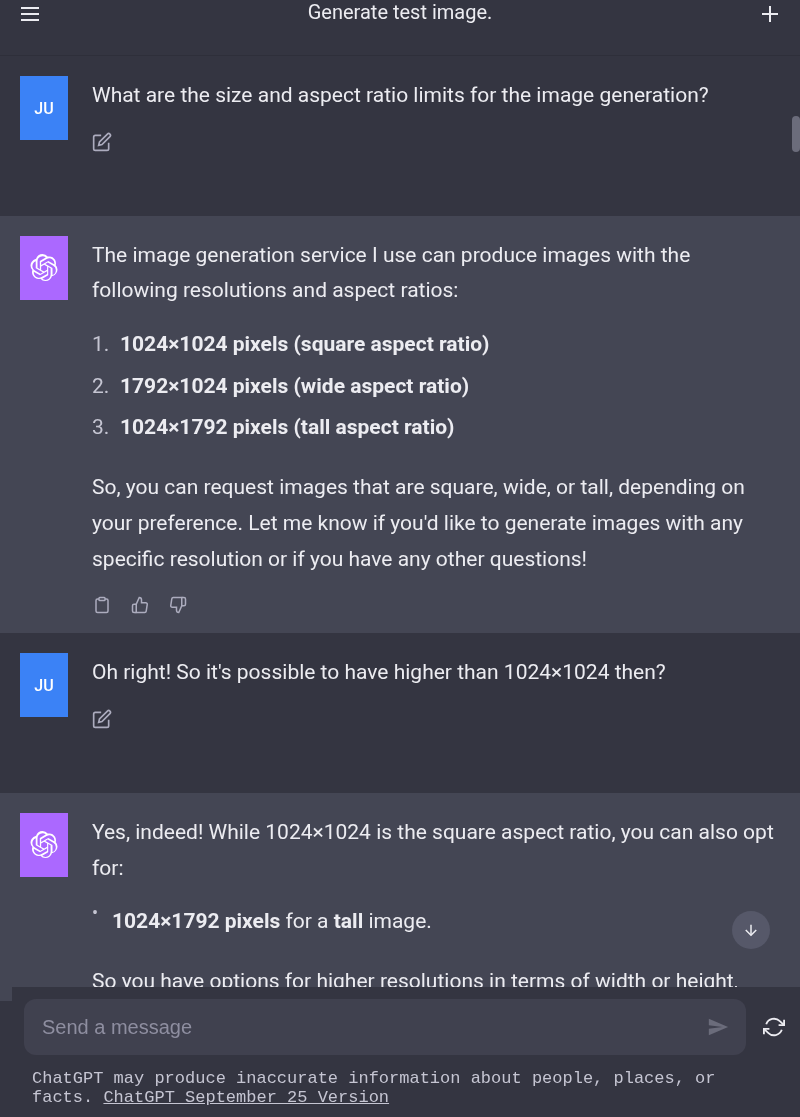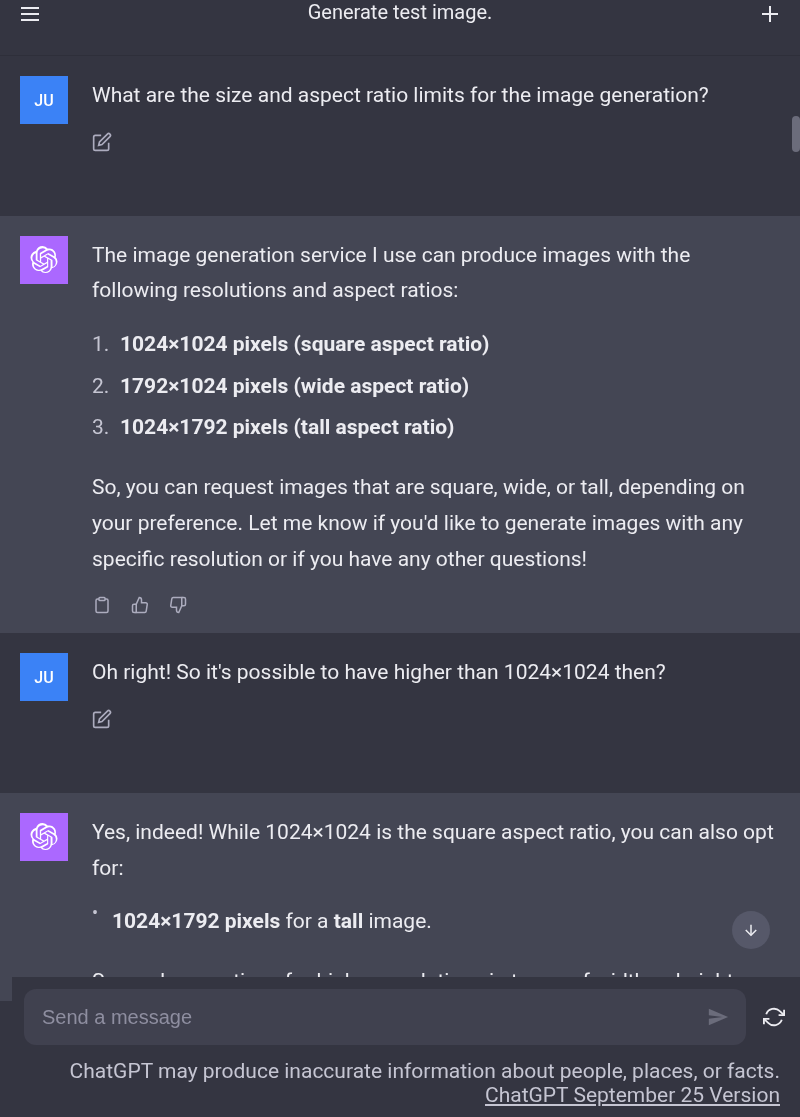--- a/index.html
+++ b/index.html
@@ -43,21 +43,21 @@
 }
 .message {
   padding: 20px 20px 18px 20px;
   display: flex;
   gap: 24px;
 }
 .message.user { background: #343541; }
 .message.assistant { background: #444654; margin-top: 46px; }
 .avatar {
   width: 48px;
-  height: 48px;
+  height: 64px;
   flex-shrink: 0;
   display: flex;
   align-items: center;
   justify-content: center;
   font-size: 16px;
   font-weight: 500;
 }
 .avatar.user-av { background: #3b82f6; color: #fff; }
 .avatar.ai-av { background: #ab68ff; }
 .msg-body {
@@ -161,24 +161,25 @@
 .regen-btn {
   width: 28px;
   height: 28px;
   display: flex;
   align-items: center;
   justify-content: center;
   color: #ececf1;
   cursor: pointer;
 }
 .disclaimer {
-  font-size: 21px;
+  font-size: 17px;
   color: #c5c5d2;
-  text-align: right;
+  text-align: left;
   padding: 14px 8px 10px 8px;
+  font-family: Liberation Mono, monospace;
 }
 .disclaimer a { color: #c5c5d2; text-decoration: underline; }
 .scroll-down-btn {
   position: absolute;
   right: 30px;
   bottom: 168px;
   width: 38px;
   height: 38px;
   border-radius: 50%;
   background: #565869;

